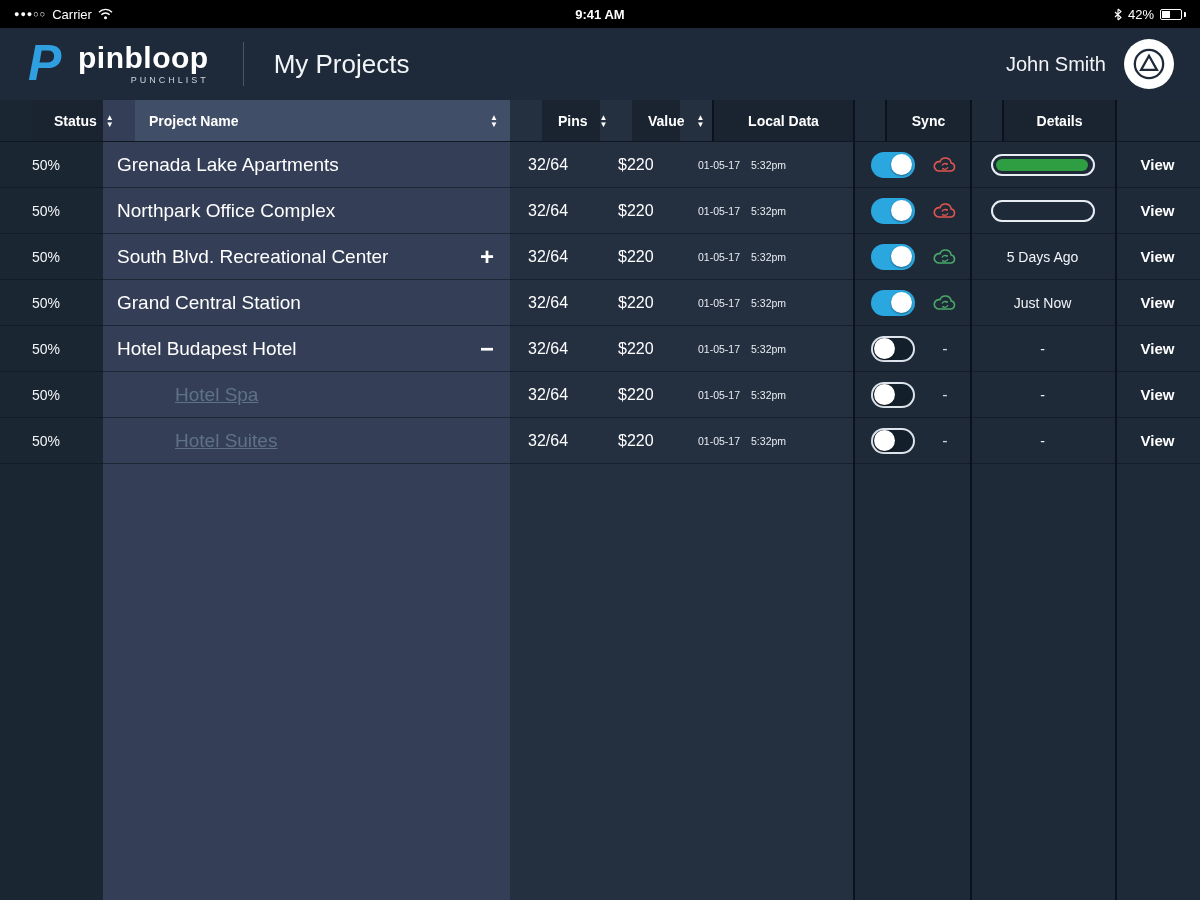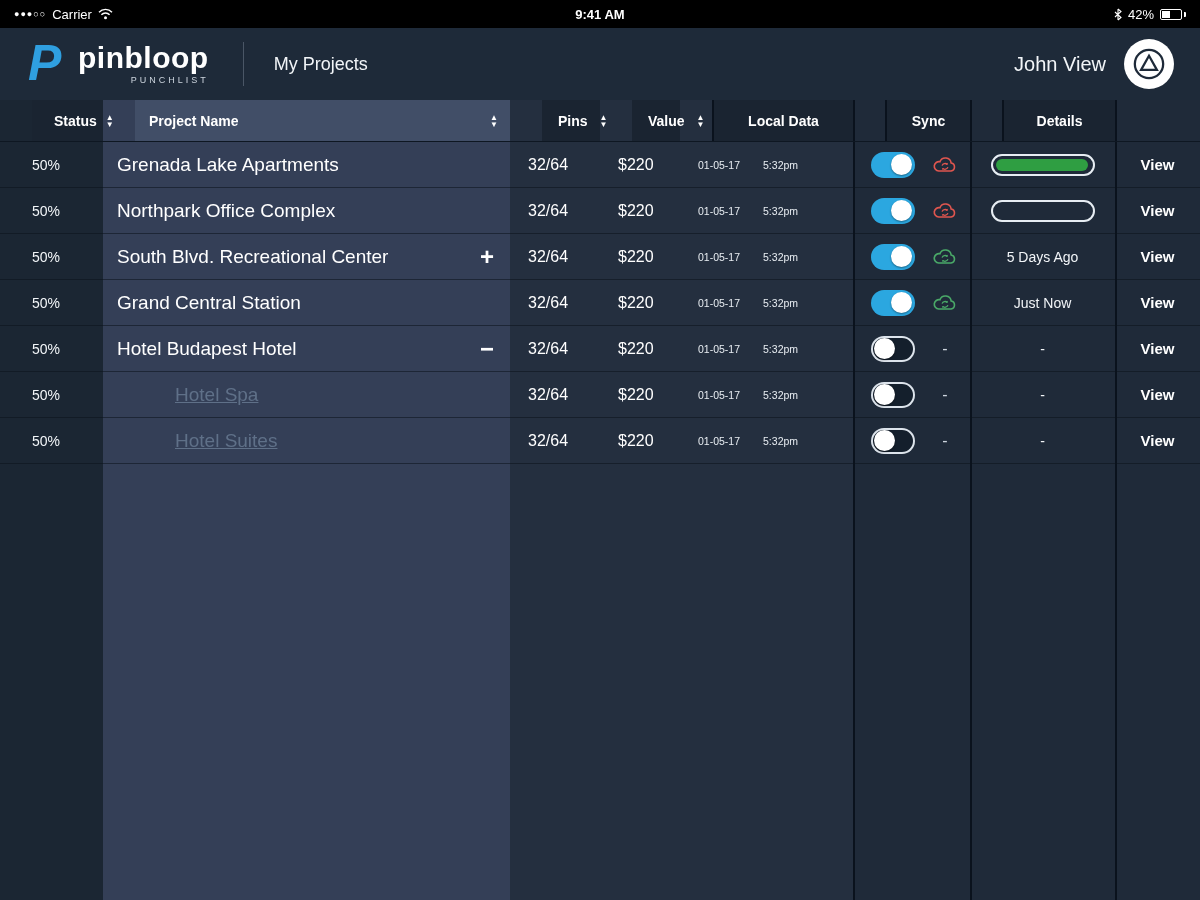--- a/index.html
+++ b/index.html
@@ -30,21 +30,21 @@
     height:72px; background:#1e2a39;
     display:flex; align-items:center; padding:0 26px;
   }
   .brand { display:flex; align-items:center; gap:10px; }
   .brand-text { display:flex; flex-direction:column; line-height:1; }
   .brand-word { font-size:30px; letter-spacing:0.5px; }
   .brand-word .pin { font-weight:600; color:#fff; }
   .brand-word .bloop { font-weight:800; color:#fff; }
   .brand-sub { align-self:flex-end; font-size:9px; letter-spacing:3px; color:#cdd5de; margin-top:3px; }
   .vdivider { width:1px; height:44px; background:#4a5666; margin:0 30px 0 34px; }
-  .page-title { font-size:18px; font-weight:400; color:#f2f5f8; }
+  .page-title { font-size:26px; font-weight:400; color:#f2f5f8; }
   .appbar-right { margin-left:auto; display:flex; align-items:center; gap:18px; }
   .user-name { font-size:20px; color:#f2f5f8; }
   .avatar {
     width:50px; height:50px; border-radius:50%; background:#fff;
     display:flex; align-items:center; justify-content:center;
   }
 
   
   :root {
     --cols: 103px 407px 90px 80px 173px 117px 145px 85px;
@@ -72,21 +72,21 @@
 
   .row { height:46px; border-bottom:1px solid rgba(11,18,28,0.55); }
   .cell { display:flex; align-items:center; }
   .c-status { padding-left:32px; font-size:14px; color:#f2f5f8; }
   .c-project { padding:0 16px 0 14px; position:relative; }
   .pname { font-size:19px; color:#fff; cursor:pointer; }
   .row.child .pname { color:#5f7088; padding-left:58px;text-decoration:underline; }
   .expander { margin-left:auto; font-size:24px; font-weight:700; color:#fff; cursor:pointer; line-height:1; }
   .c-pins { padding-left:18px; font-size:16px; }
   .c-value { padding-left:18px; font-size:16px; }
-  .c-mod { padding-left:18px; gap:23px; font-size:10.5px; color:#e8edf2; }
+  .c-mod { padding-left:18px; gap:11px; font-size:10.5px; color:#e8edf2; }
   .c-local { padding-left:16px; gap:15px; border-left:2px solid transparent; }
   .c-sync { justify-content:center; font-size:14px; }
   .c-details { justify-content:center; }
   .view { font-size:15px; font-weight:600; color:#fff; cursor:pointer; }
 
   
   .toggle { width:44px; height:26px; border-radius:13px; position:relative; display:inline-block; cursor:pointer; flex:0 0 auto; }
   .toggle.on { background:#2ba7e0; }
   .toggle.off { background:#141f2c; box-shadow: inset 0 0 0 2px #dde4ec; }
   .knob { width:21px; height:21px; border-radius:50%; background:#fff; position:absolute; top:2.5px; box-shadow:0 1px 2px rgba(0,0,0,.4); }
@@ -147,21 +147,21 @@
     <span class="brand-text">
       <span class="brand-word">
         <span class="pin">pin</span><span class="bloop">bloop</span>
       </span>
       <span class="brand-sub">PUNCHLIST</span>
     </span>
   </div>
   <div class="vdivider"></div>
   <div class="page-title">My Projects</div>
   <div class="appbar-right">
-    <span class="user-name">John View</span>
+    <span class="user-name">John Smith</span>
     <span class="avatar">
       <svg width="34" height="34" viewBox="0 0 24 24">
         <circle cx="12" cy="12" r="10" fill="none" stroke="#1e2a39" stroke-width="1.6"></circle>
         <path d="M12 6.2 L17.6 16.2 L6.4 16.2 Z" fill="none" stroke="#1e2a39" stroke-width="1.6"></path>
       </svg>
     </span>
   </div>
 </div>
 
 <div class="table-area">

